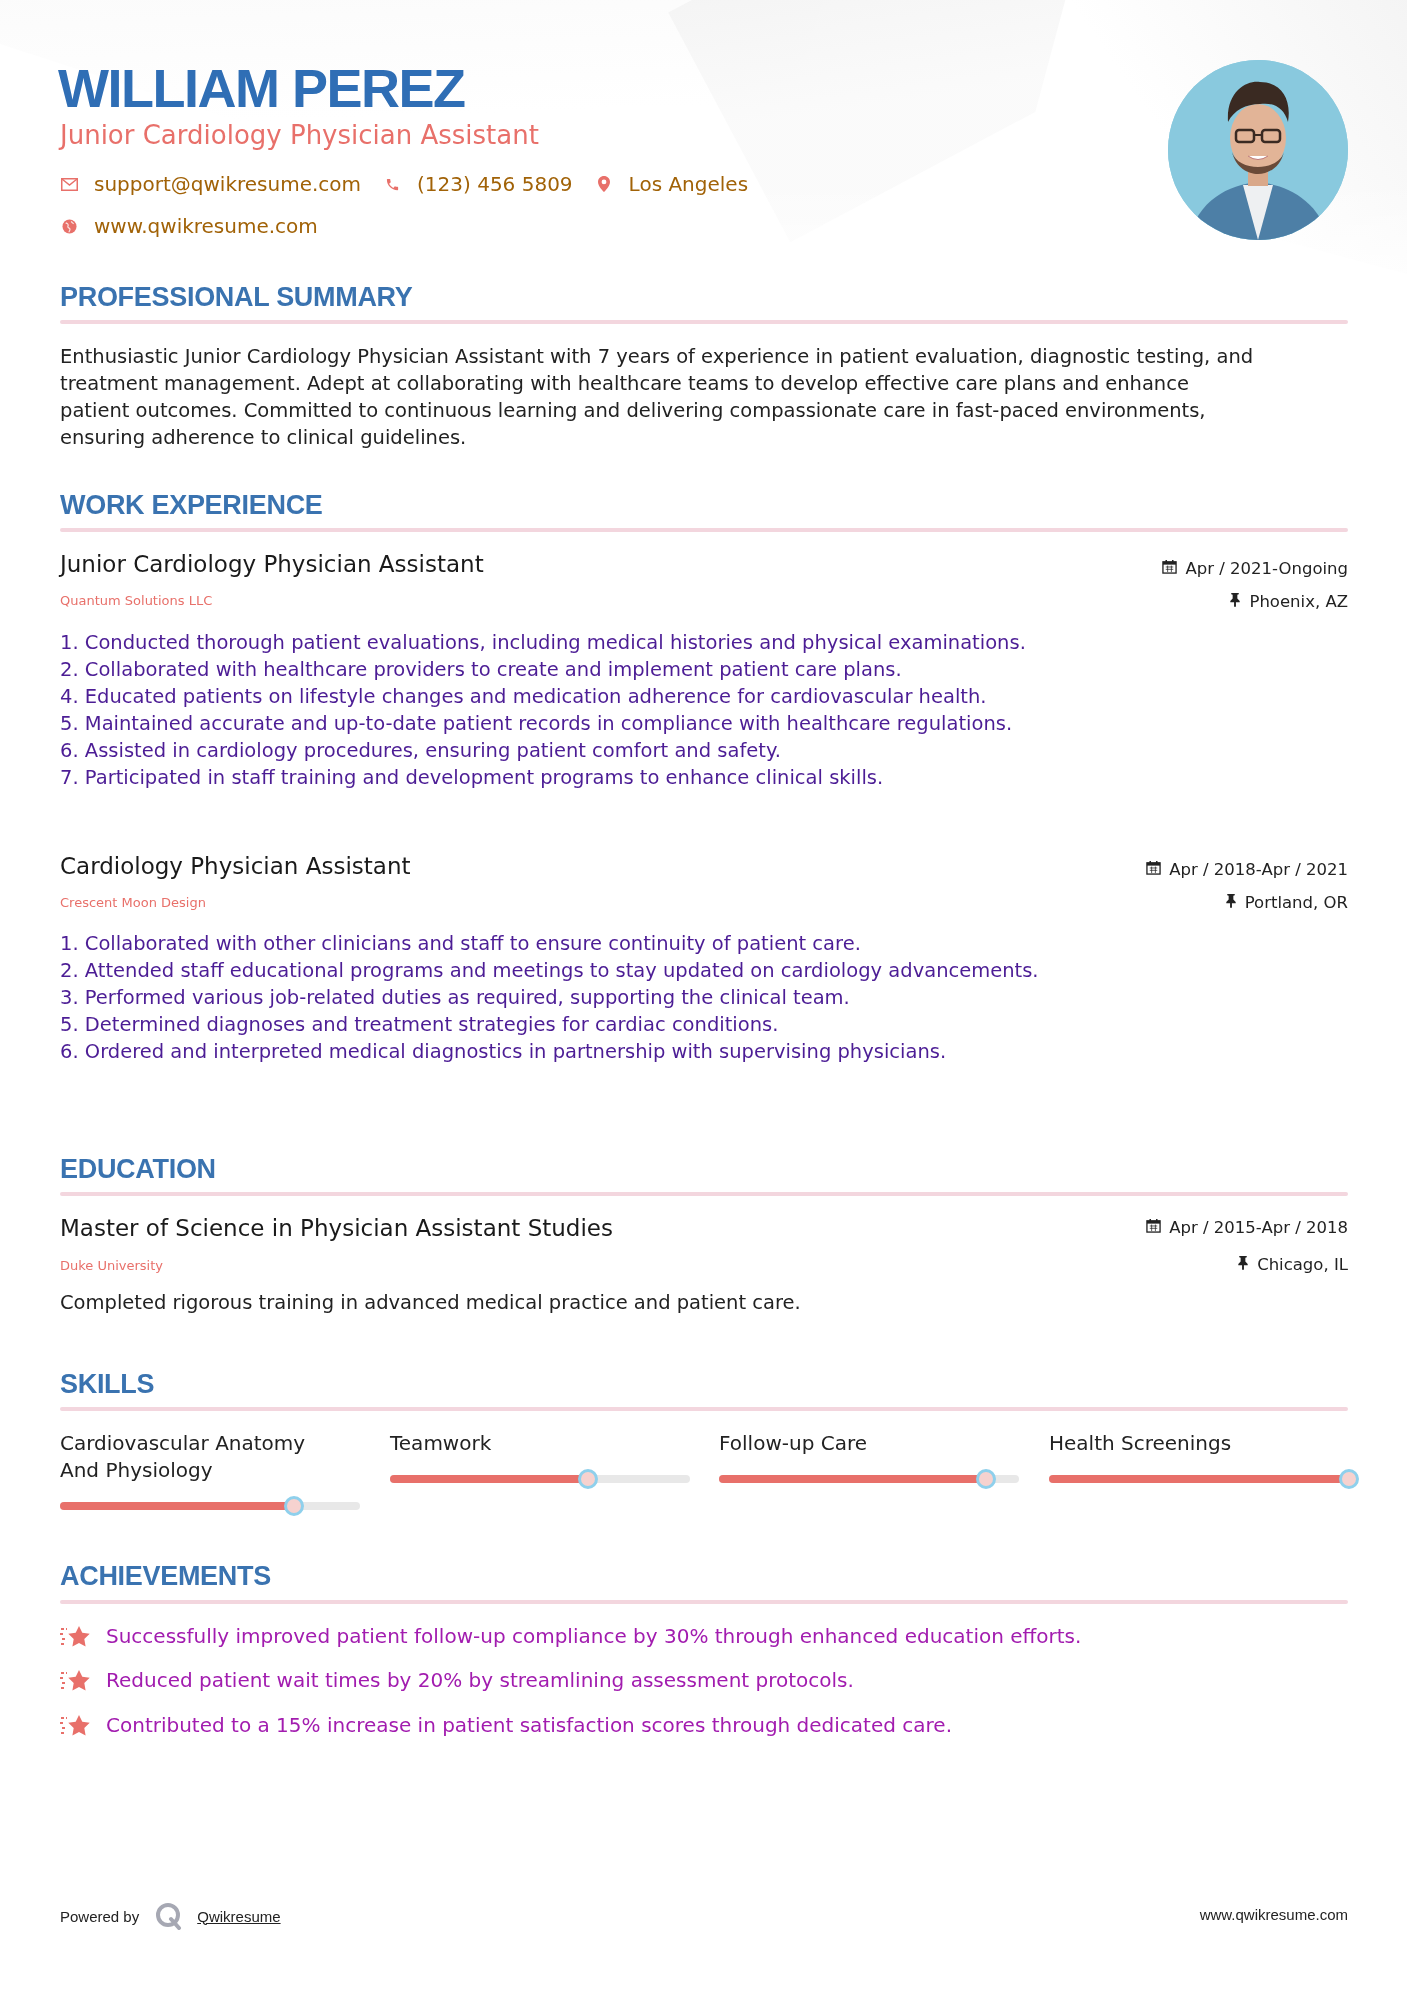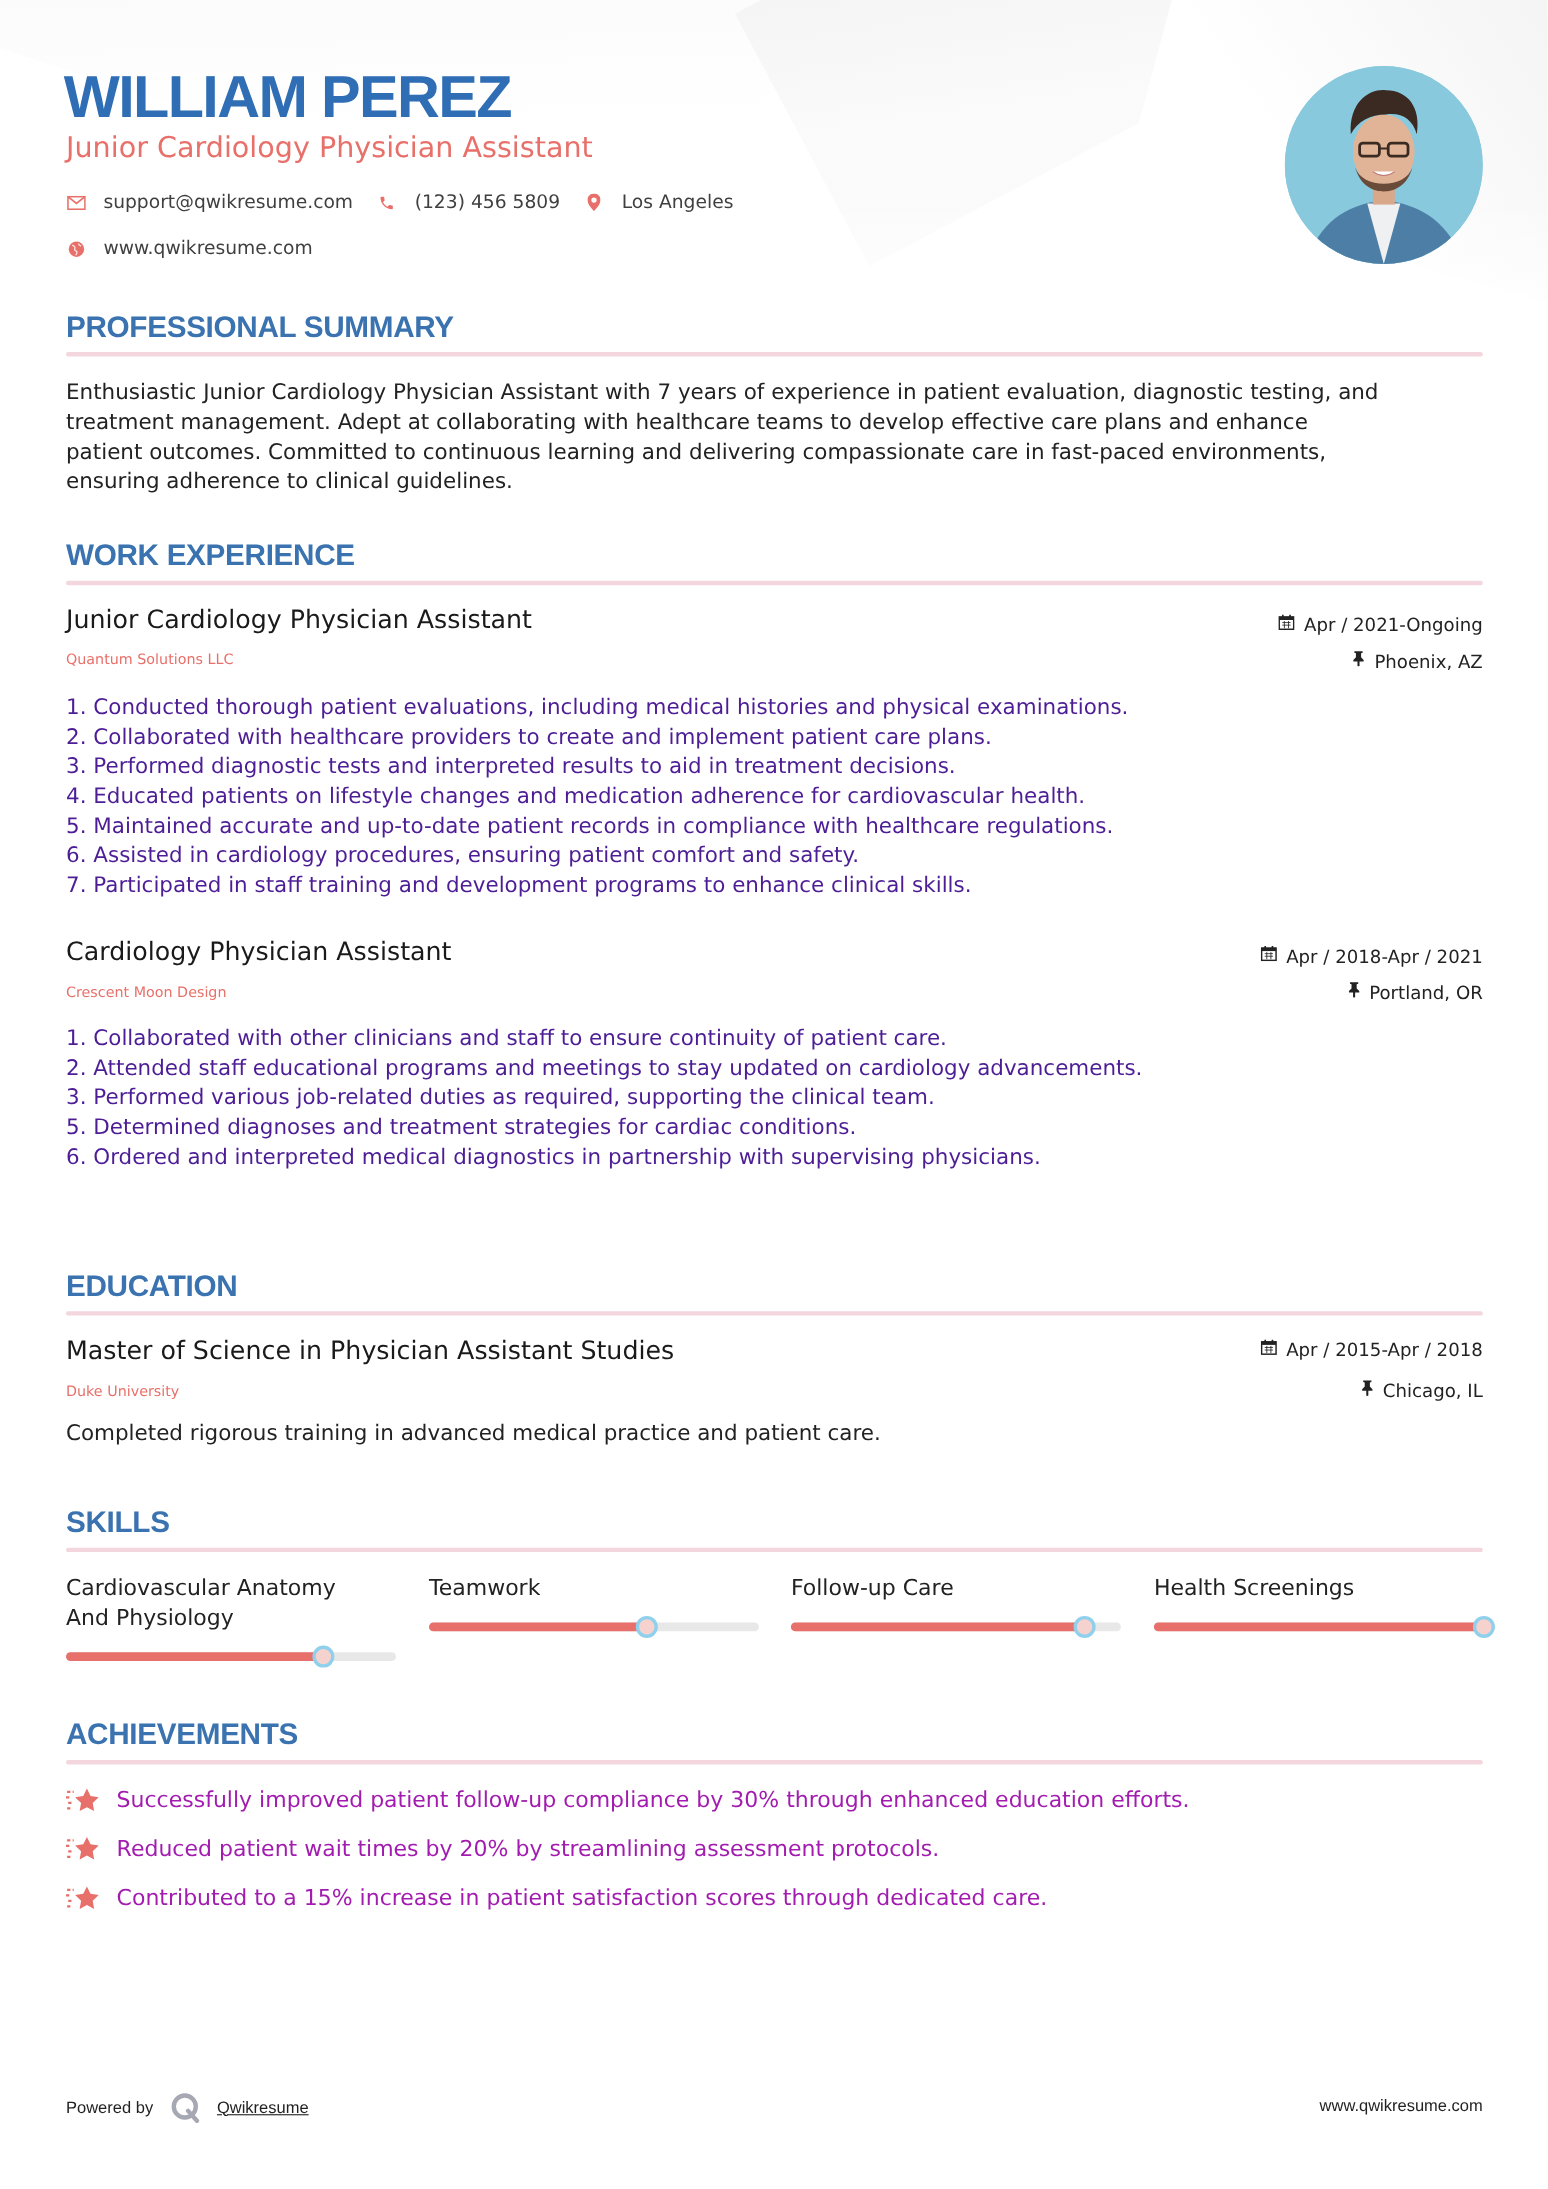--- a/index.html
+++ b/index.html
@@ -7,21 +7,21 @@
          font-family:"DejaVu Sans", sans-serif; color:#1f1f1f; }
   .bg { position:absolute; left:0; top:0; width:1407px; height:300px; overflow:hidden; z-index:0; }
   .bg .s1 { position:absolute; left:-100px; top:-150px; width:900px; height:300px; background:linear-gradient(160deg,#f3f3f3,#ffffff 70%); transform:rotate(18deg); }
   .bg .s2 { position:absolute; left:700px; top:-120px; width:500px; height:260px; background:linear-gradient(200deg,#ececec,#fafafa 70%); transform:rotate(-28deg); opacity:.9; }
   .bg .s3 { position:absolute; left:1050px; top:-60px; width:500px; height:300px; background:linear-gradient(220deg,#efefef,#ffffff 75%); transform:rotate(15deg); }
   .bg .fade { position:absolute; left:0; top:180px; width:100%; height:120px; background:linear-gradient(#ffffff00,#fff); }
 
   .abs { position:absolute; z-index:1; }
   .name { left:58px; top:58px; font-family:"Liberation Sans", sans-serif; font-weight:700; font-size:54px; letter-spacing:-1.5px; color:#2f6eb5; line-height:60px; }
   .subtitle { left:60px; top:118px; font-size:26px; color:#e8706a; line-height:34px; }
-  .contact-row { left:60px; display:flex; align-items:center; font-size:17px; color:#404040; line-height:22px; }
+  .contact-row { left:60px; display:flex; align-items:center; font-size:20px; color:#a16207; line-height:22px; }
   .contact-row .ic { width:18px; height:18px; display:inline-flex; align-items:center; justify-content:center; margin-right:16px; color:#e8706a; font-size:15px; }
   .contact-row .txt { margin-right:22px; }
   .photo { left:1168px; top:60px; width:180px; height:180px; border-radius:50%; background:#89c9de; overflow:hidden; }
 
   .section-title { left:60px; font-family:"Liberation Sans", sans-serif; font-weight:700; font-size:27px; color:#3a73b0; letter-spacing:-0.3px; line-height:32px; }
   .rule { left:60px; width:1288px; height:4px; background:#f3d6de; border-radius:2px; }
   .para { left:60px; width:1290px; font-size:19.5px; line-height:27px; color:#222; }
   .job-title { left:60px; font-size:23px; color:#1a1a1a; line-height:30px; }
   .company { left:60px; font-size:13px; color:#e8706a; line-height:26px; }
   .meta { right:59px; font-size:16.5px; color:#222; line-height:22px; display:flex; align-items:center; justify-content:flex-end; }
@@ -134,21 +134,20 @@
   <span class="ic">
     <svg width="12" height="15" viewBox="0 0 12 16">
         <path d="M2 1h8v1.5L8.5 3v4l2.5 2.5V11H7v4.5L6 16l-1-.5V11H1V9.5L3.5 7V3L2 2.5z" fill="#222"></path>
       </svg>
   </span>
   <span>Phoenix, AZ</span>
 </div>
 <ul class="abs bullets" style="top:629px;">
   <li>1. Conducted thorough patient evaluations, including medical histories and physical examinations.</li>
   <li>2. Collaborated with healthcare providers to create and implement patient care plans.</li>
-  <li>3. Performed diagnostic tests and interpreted results to aid in treatment decisions.</li>
   <li>4. Educated patients on lifestyle changes and medication adherence for cardiovascular health.</li>
   <li>5. Maintained accurate and up-to-date patient records in compliance with healthcare regulations.</li>
   <li>6. Assisted in cardiology procedures, ensuring patient comfort and safety.</li>
   <li>7. Participated in staff training and development programs to enhance clinical skills.</li>
 </ul>
 
 <div class="abs job-title" style="top:851px;">Cardiology Physician Assistant</div>
 <div class="abs company" style="top:890px;">Crescent Moon Design</div>
 <div class="abs meta" style="top:859px;">
   <span class="ic">

